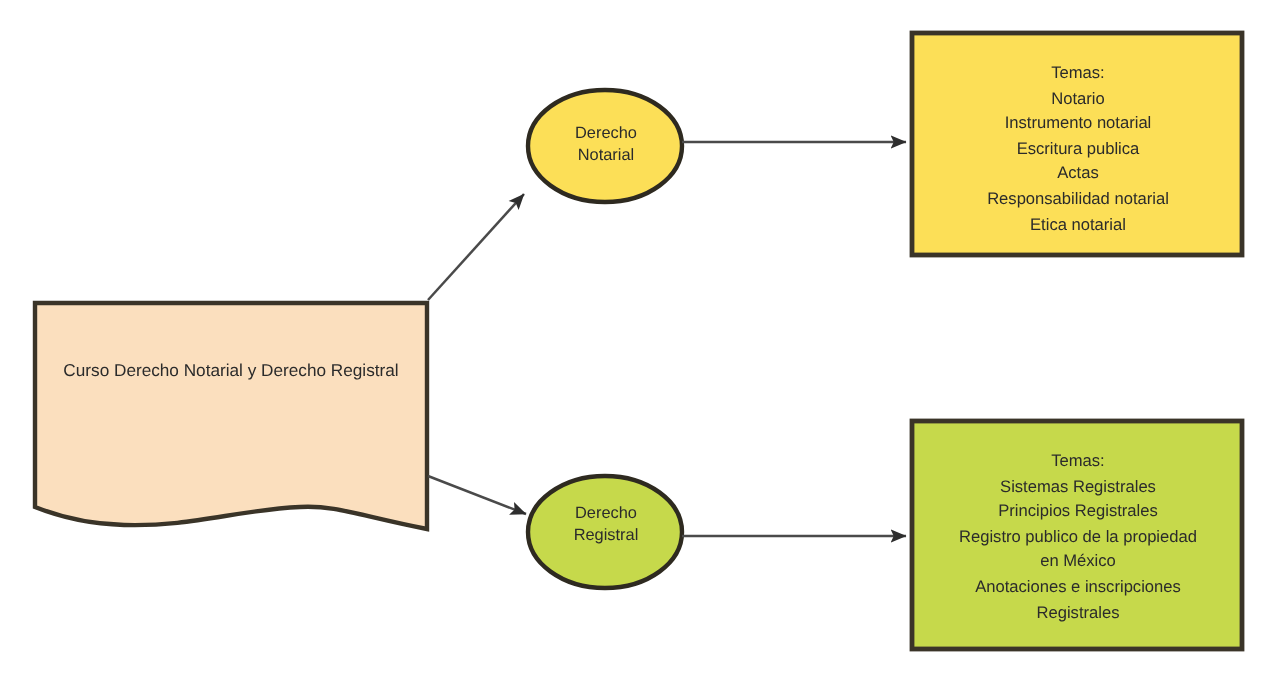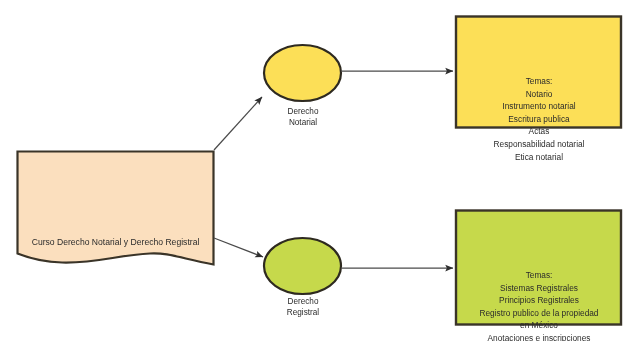--- a/index.html
+++ b/index.html
@@ -21,25 +21,24 @@
     width: 640px;
     height: 341px;
   }
   .node-label {
     position: absolute;
     text-align: center;
     color: #2b2b2b;
     line-height: 1.32;
     white-space: pre-line;
     pointer-events: none;
-    margin-top: 45px;
   }
   .doc-label {
     left: 24px;
-    top: 192px;
+    top: 180px;
     width: 183px;
     font-size: 8.6px;
   }
   .ell-label-top {
     left: 266px;
     top: 62px;
     width: 74px;
     font-size: 8.2px;
   }
   .ell-label-bottom {

